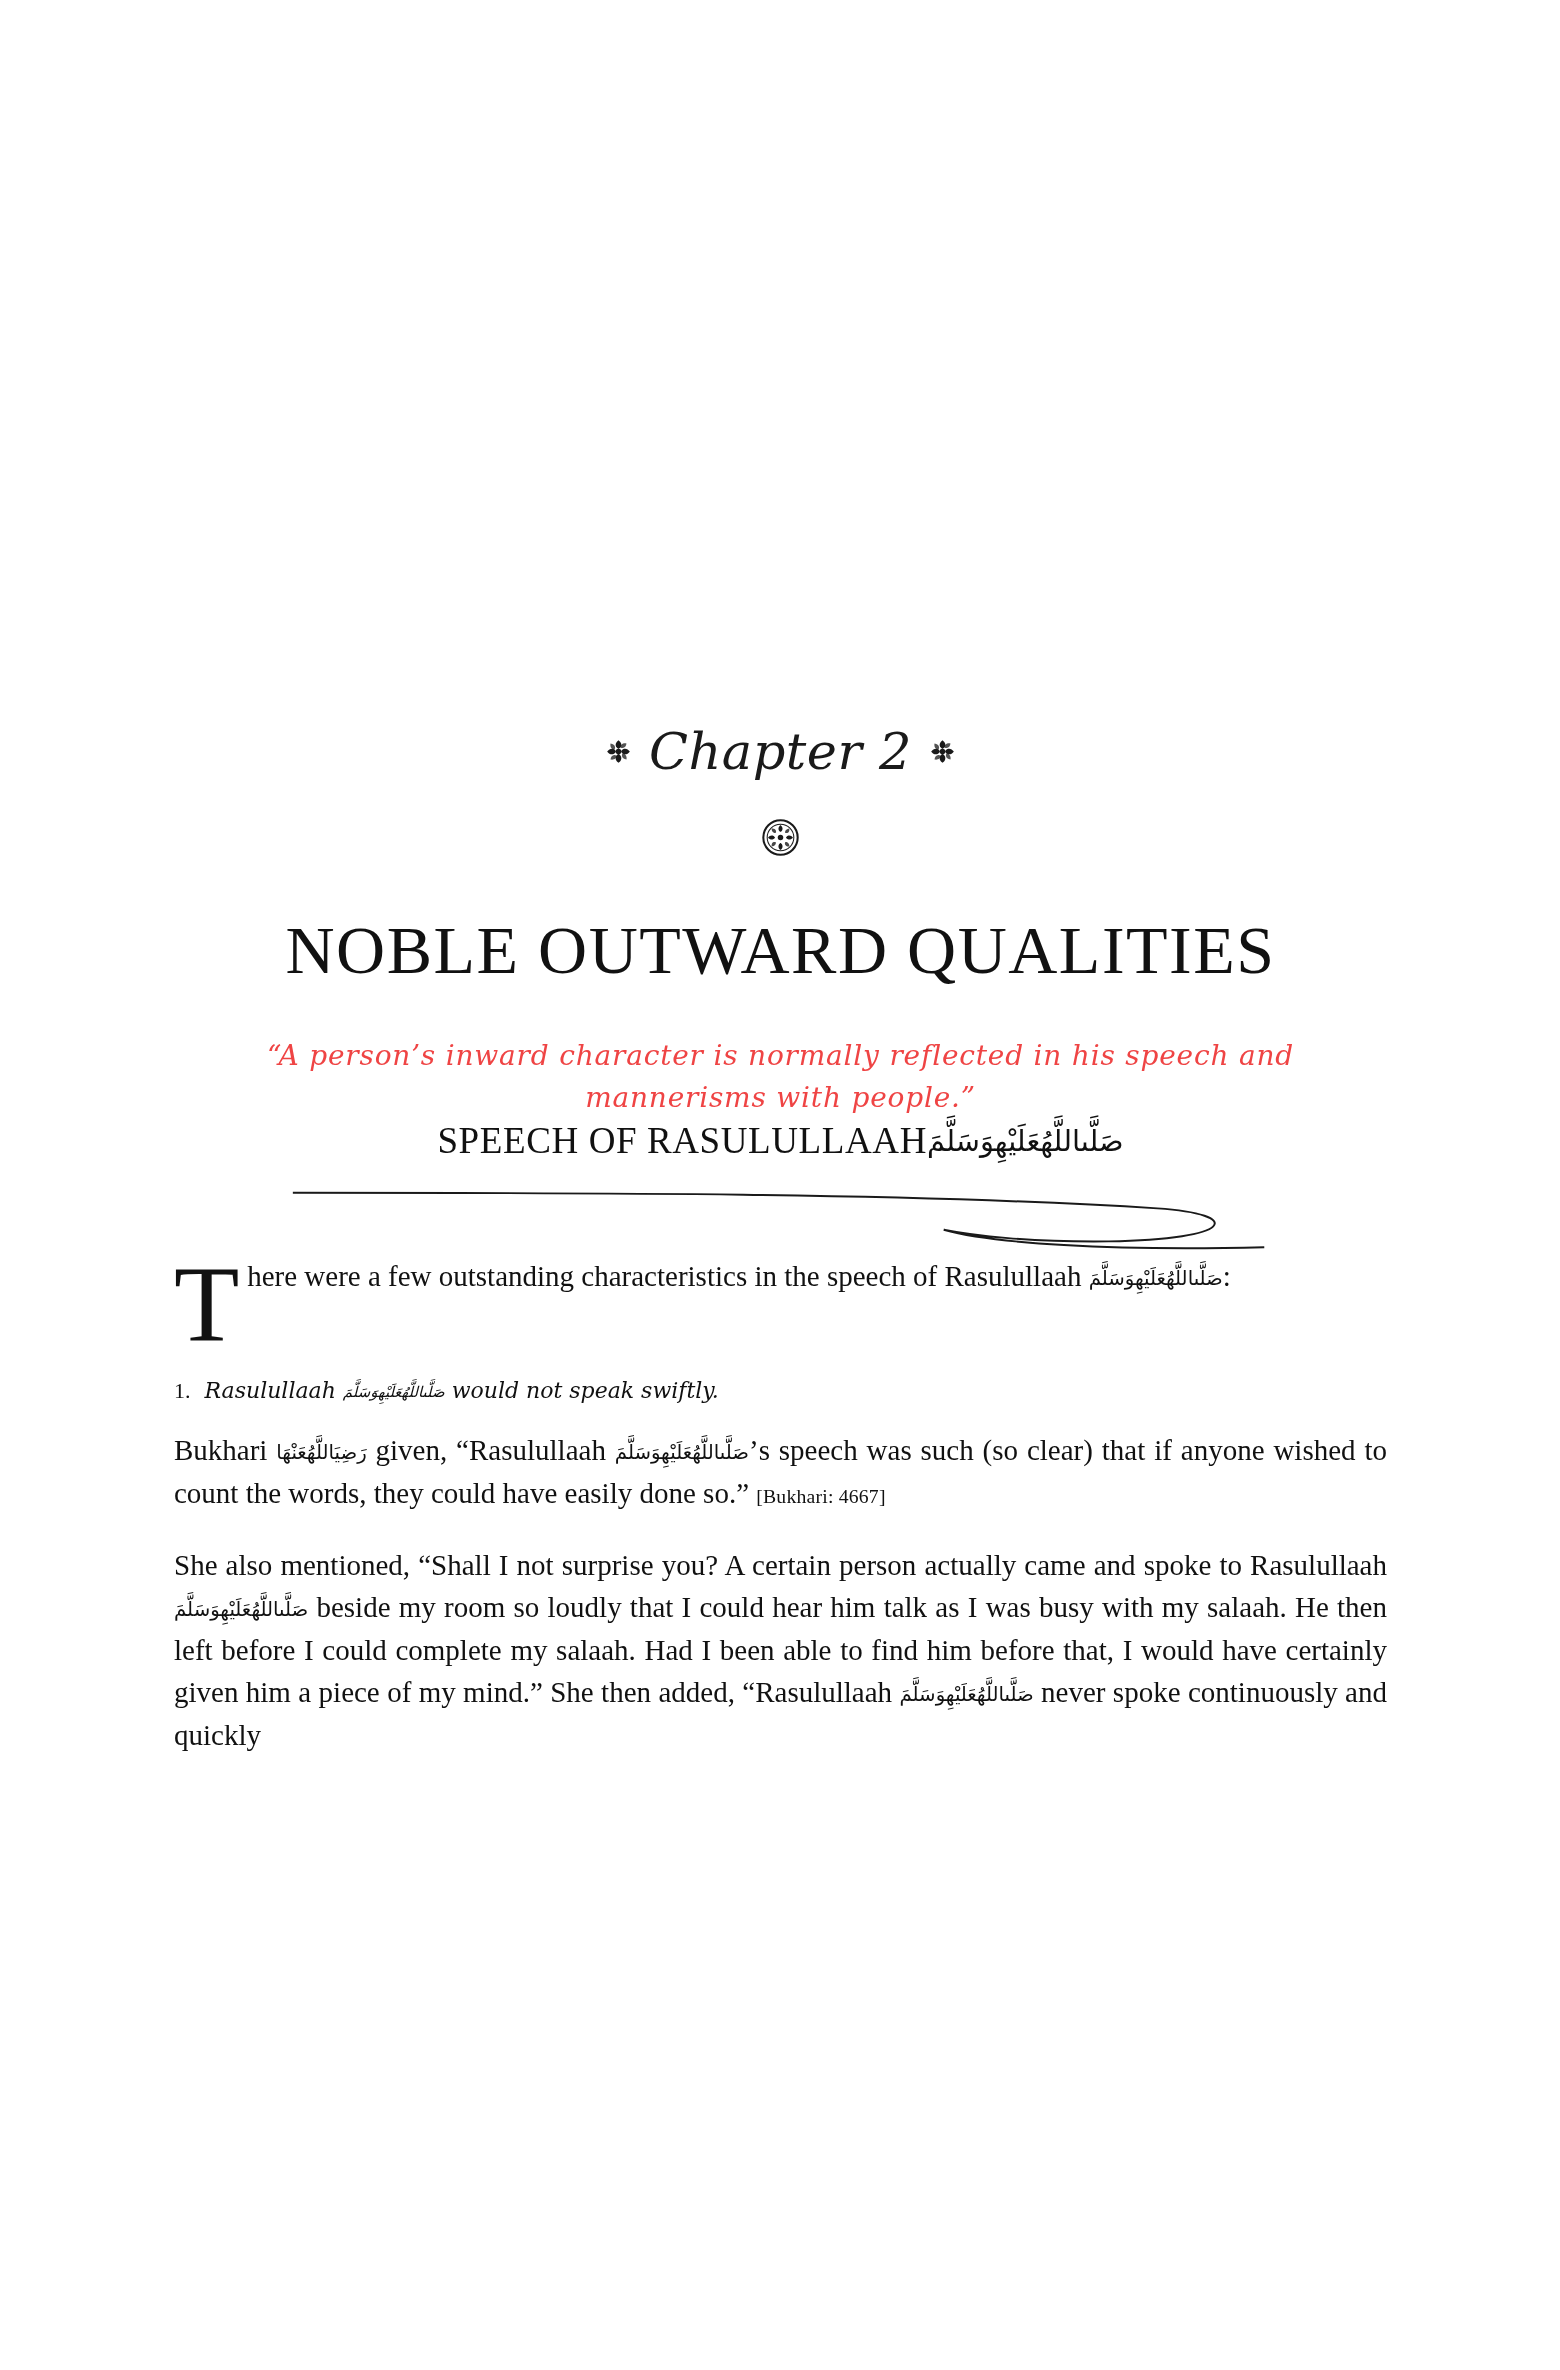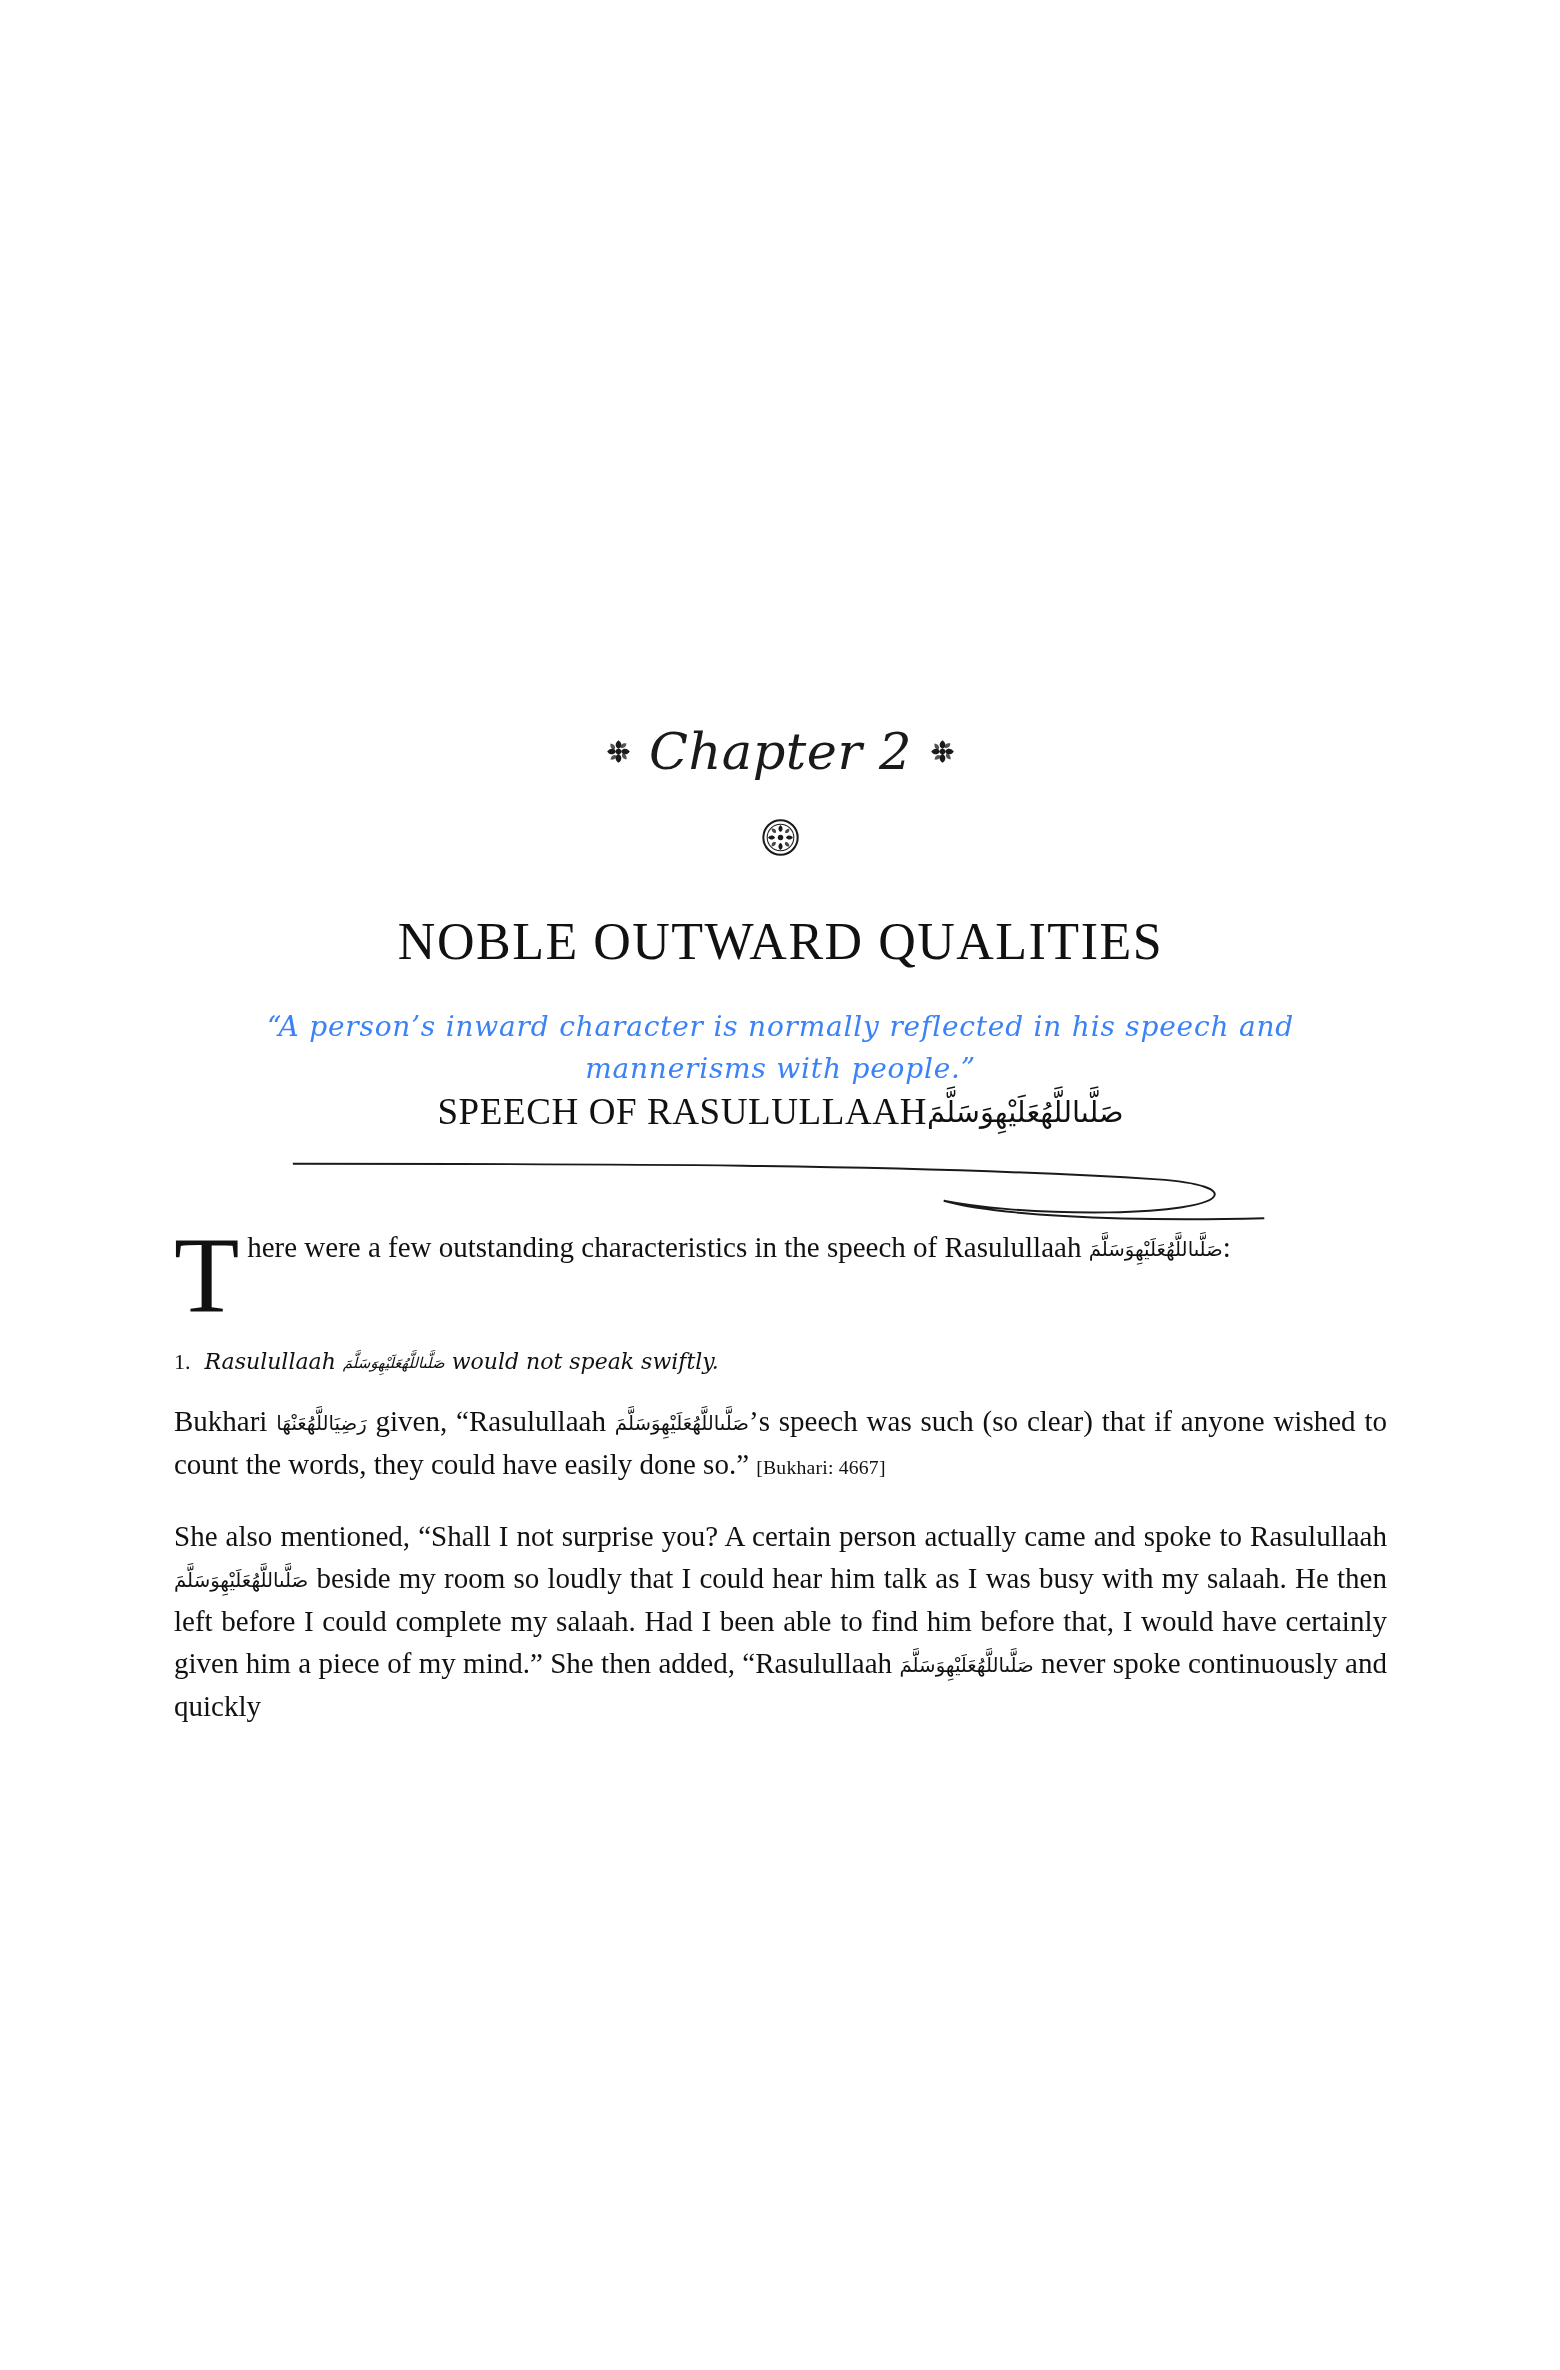--- a/index.html
+++ b/index.html
@@ -56,36 +56,36 @@
     width: 55px;
     height: 55px;
     display: block;
     margin: 29px auto 0 auto;
   }
 
   
   .main-title {
     text-align: center;
     font-family: "Liberation Serif", serif;
-    font-size: 52px;
+    font-size: 68px;
     line-height: 1.14;
     letter-spacing: 1.5px;
     color: #111111;
     margin-top: 47px;
     font-weight: 400;
   }
 
   .subtitle {
     text-align: center;
     font-family: "DejaVu Serif", serif;
     font-style: italic;
     font-size: 28px;
     line-height: 1.5;
     letter-spacing: 0.8px;
-    color: #3b82f6;
+    color: #ef4444;
     margin-top: 25px;
     padding: 0 5.9px;
   }
 
   
   .section-heading {
     text-align: center;
     font-family: "Liberation Serif", serif;
     font-size: 37px;
     letter-spacing: 0.6px;

